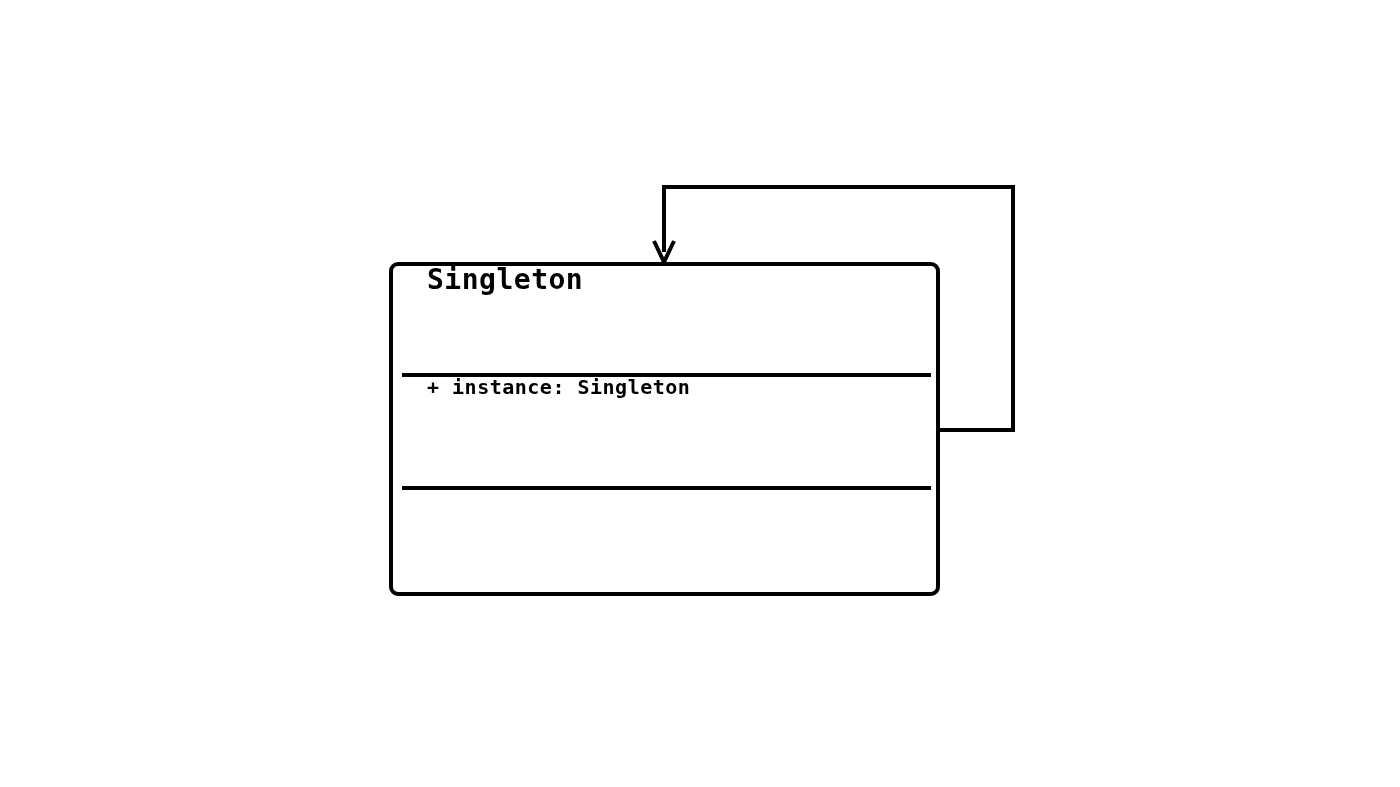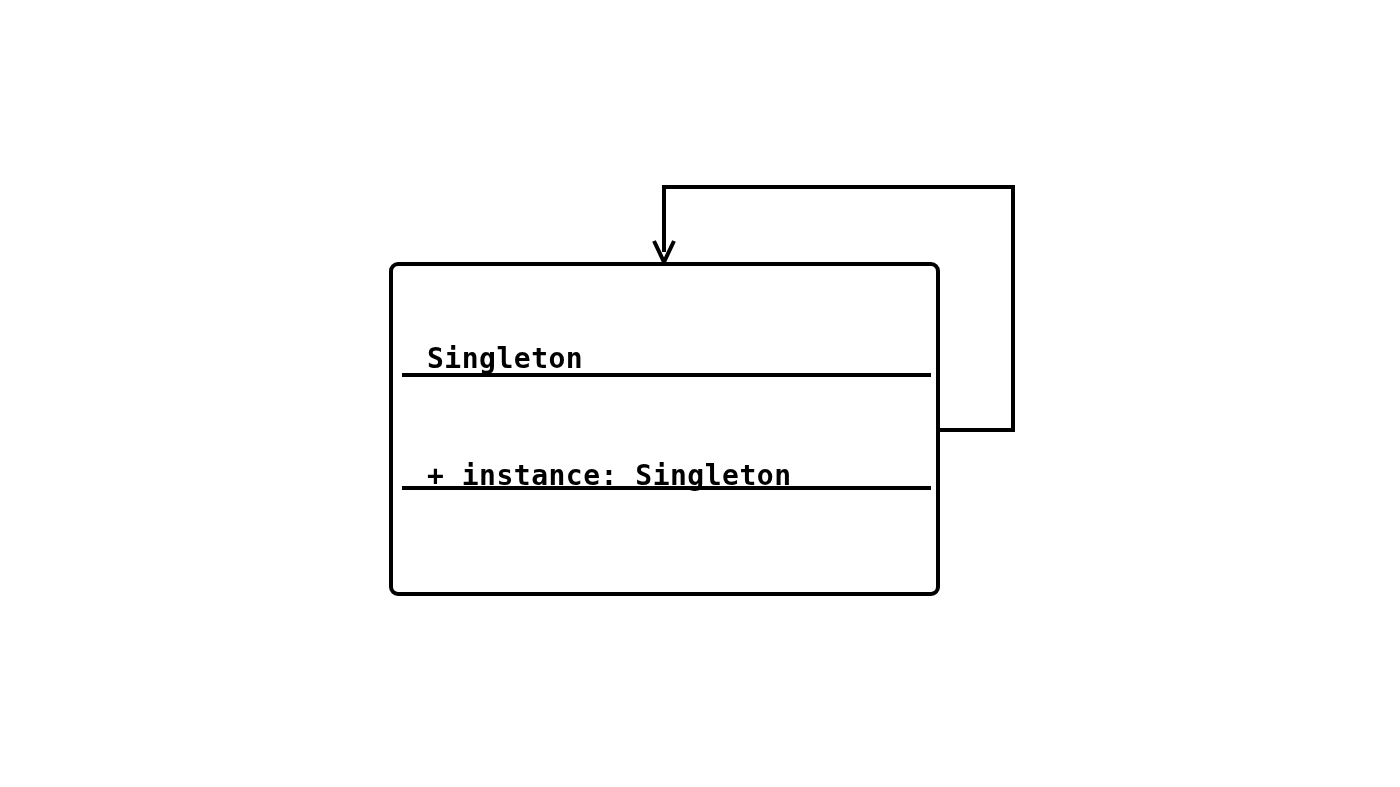--- a/index.html
+++ b/index.html
@@ -37,31 +37,31 @@
     border-radius: 9px;
     background: #ffffff;
     z-index: 2;
   }
   .compartment {
     position: absolute;
     left: 0;
     width: 100%;
     box-sizing: border-box;
     display: flex;
-    align-items: flex-end;
+    align-items: flex-start;
   }
   .compartment-name   { top: 0px;   height: 107px; }
   .compartment-attrs  { top: 111px; height: 113px; }
   .compartment-ops    { top: 224px; height: 106px; }
 
   .member-text {
     padding-left: 34px;
     font-family: "DejaVu Sans Mono", "Liberation Mono", monospace;
     font-weight: bold;
-    font-size: 28px;
+    font-size: 20px;
     line-height: 1;
     color: #000000;
     letter-spacing: 0.5px;
     white-space: pre;
   }
   .class-title {
     font-size: 28px;
   }
   
   .separator {

